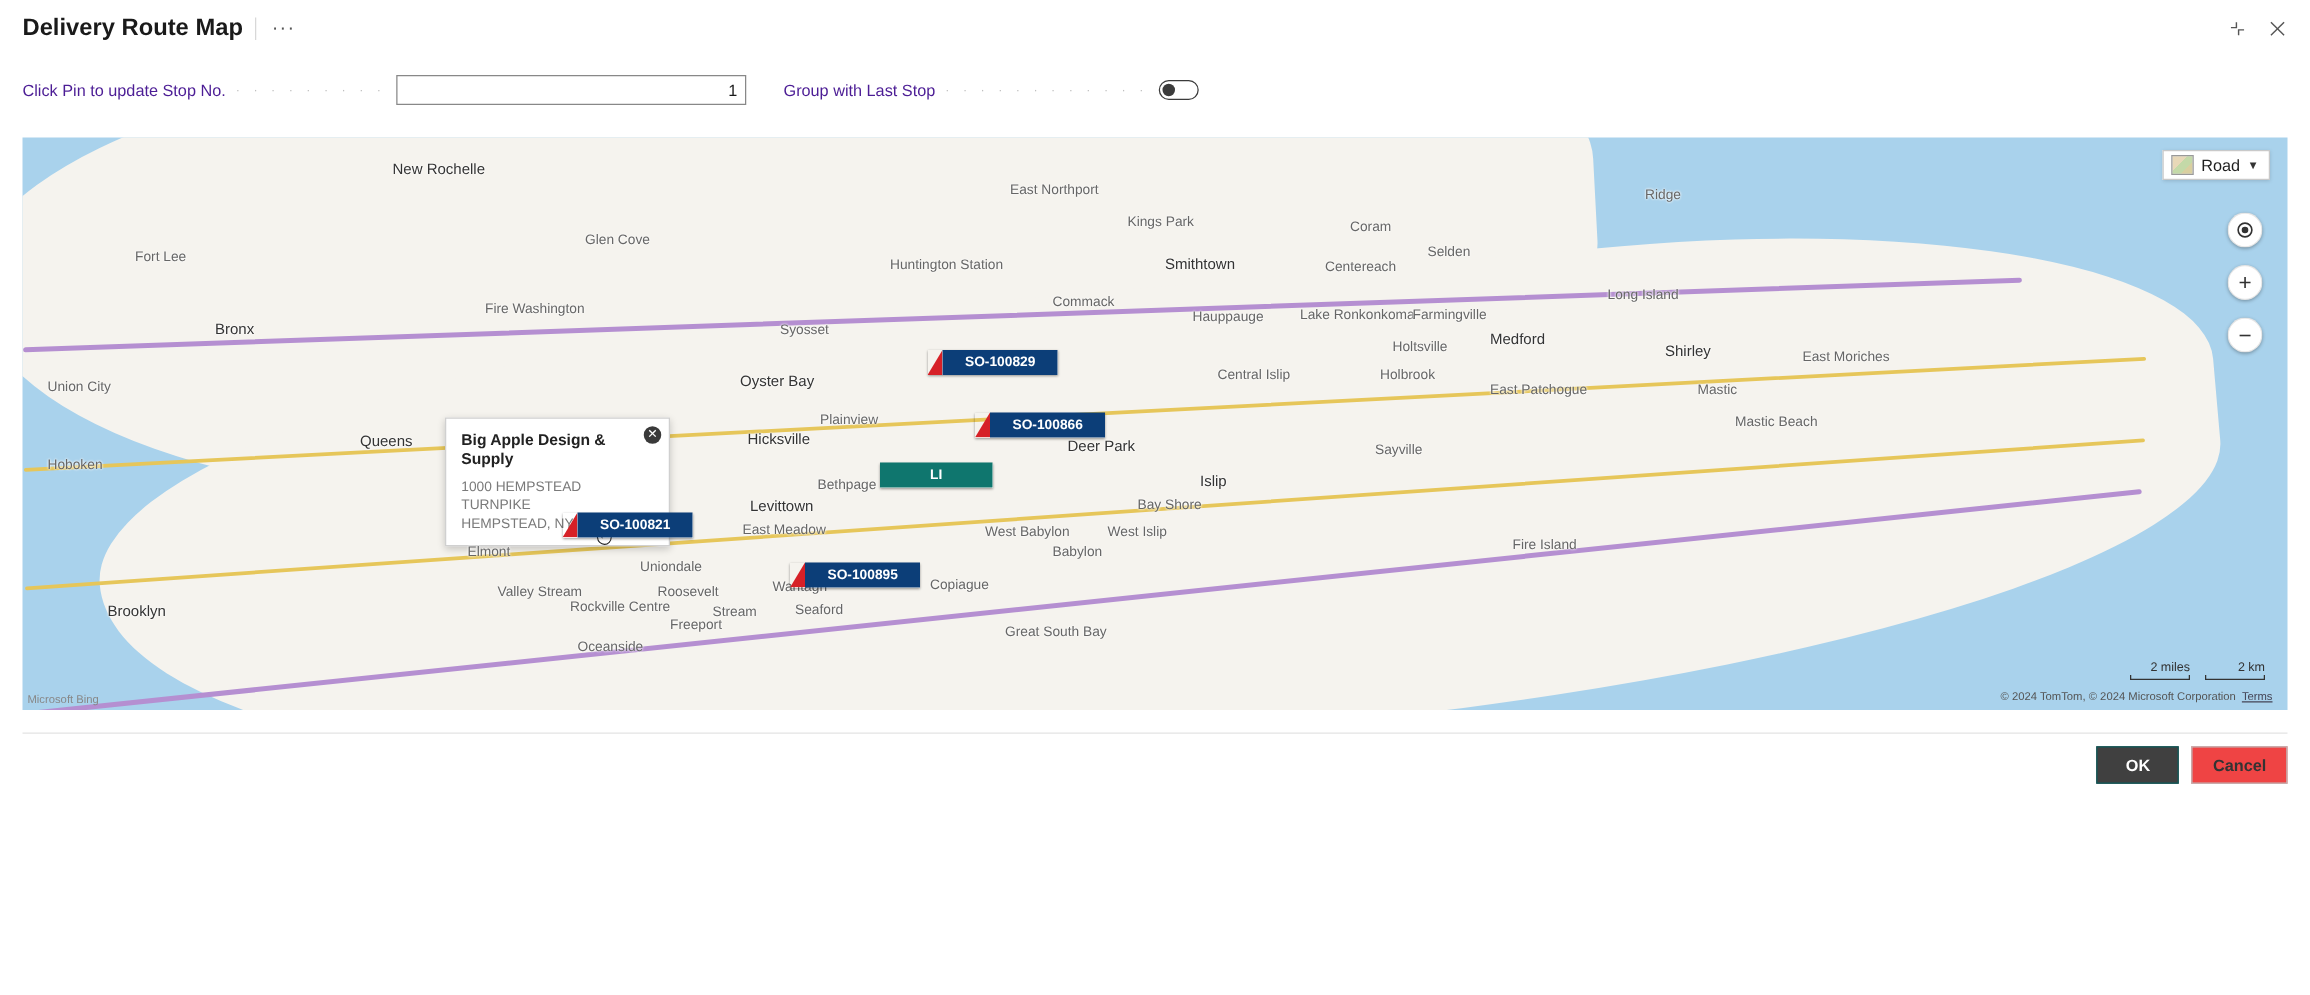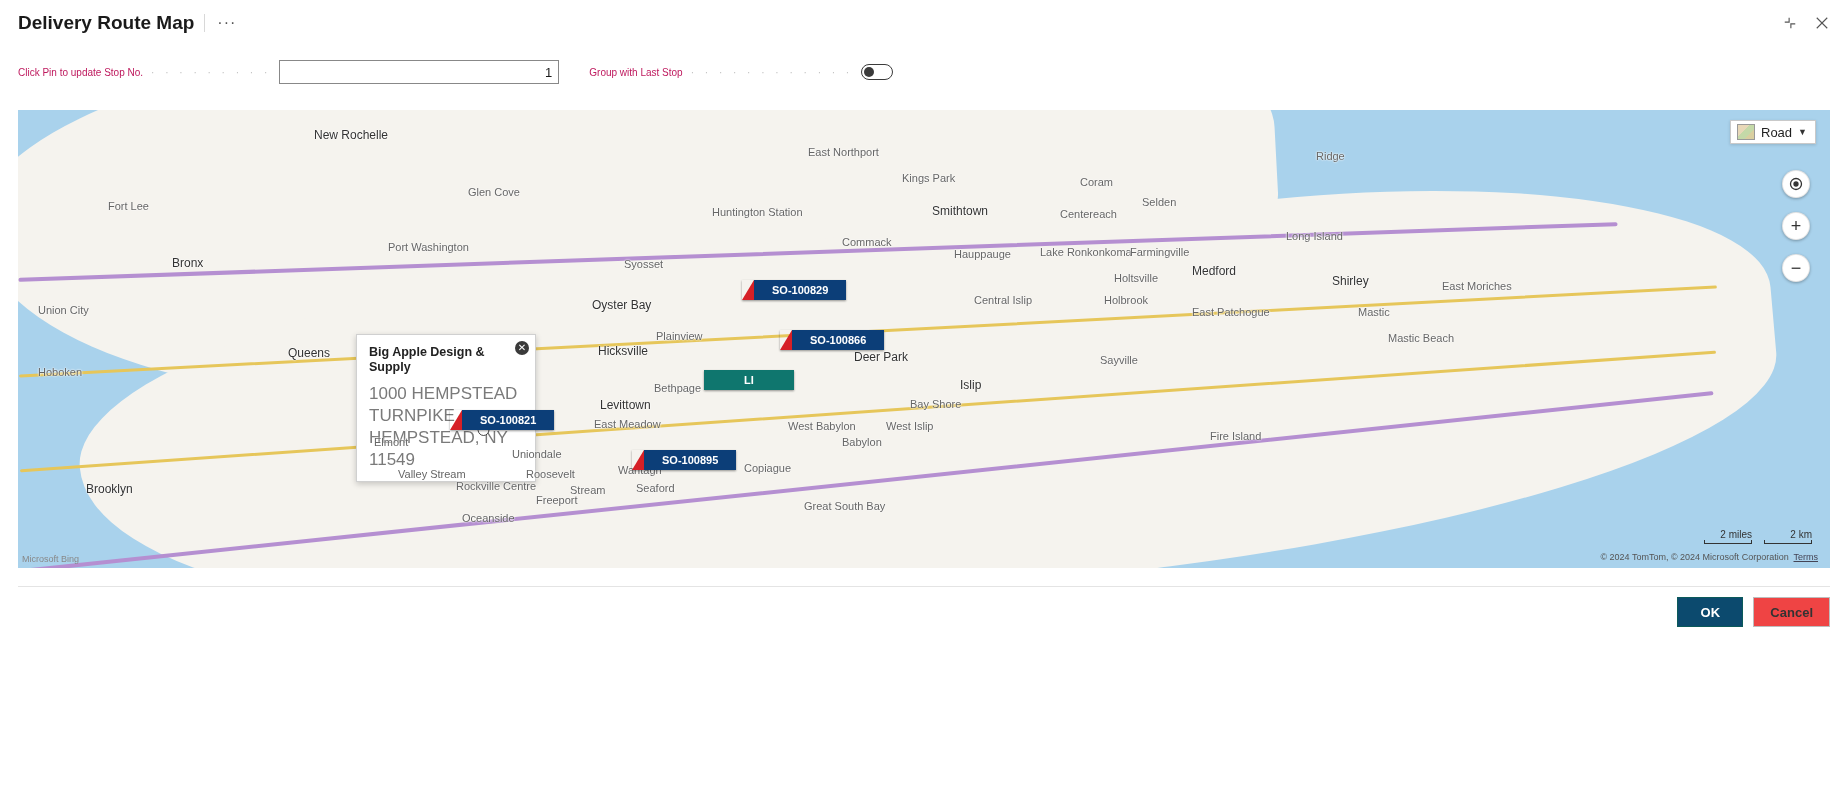--- a/index.html
+++ b/index.html
@@ -33,21 +33,21 @@
     display: inline-flex; align-items:center; justify-content:center;
     color:#555; cursor:pointer;
   }
 
   .controls-row {
     display:flex; align-items:center;
     padding: 20px 18px 8px 18px;
     gap: 30px;
   }
   .dotted-label {
-    color:#be185d; font-size:10px;
+    color:#4c1d95; font-size:13px;
   }
   .dotted-trail {
     flex:0 0 auto;
     color:#bfbfbf;
     letter-spacing:4px;
     font-size:10px;
     margin:0 8px;
   }
   .stop-input {
     width: 280px; height: 24px;
@@ -145,21 +145,21 @@
     padding:10px 12px 10px 12px;
   }
   .tooltip::after {
     content:"";
     position:absolute;
     left:88px; bottom:-8px;
     border:8px solid transparent;
     border-top-color:#fff;
   }
   .tooltip .tt-title { font-size:12.5px; font-weight:700; line-height:1.2; color:#222; }
-  .tooltip .tt-addr { font-size:17px; color:#7a7a7a; margin-top:8px; line-height:1.3; }
+  .tooltip .tt-addr { font-size:11px; color:#7a7a7a; margin-top:8px; line-height:1.3; }
   .tooltip .tt-close {
     position:absolute; right:6px; top:6px;
     width:14px; height:14px; border-radius:50%;
     background:#3a3a3a; color:#fff;
     font-size:10px; line-height:14px; text-align:center;
     cursor:pointer;
   }
 
   .cursor-hand {
     position:absolute; width:20px; height:20px;
@@ -223,21 +223,21 @@
     gap:10px;
     padding:10px 18px;
   }
   .btn {
     min-width:66px; height:30px;
     font-size:13px; font-weight:600;
     padding:0 16px;
     cursor:pointer;
   }
   .btn-primary {
-    background:#0c4a6e; color:#fff; border:1px solid #0b5a5a;
+    background:#404040; color:#fff; border:1px solid #0b5a5a;
   }
   .btn-secondary {
     background:#ef4444; color:#333; border:1px solid #bdbdbd;
   }
 </style>
 </head>
 <body>
 
 <div class="titlebar">
   <span class="title">Delivery Route Map</span>
@@ -319,21 +319,21 @@
         <div class="bar"></div>
       </div>
   </div>
   <div class="attribution">
     <span>© 2024 TomTom, © 2024 Microsoft Corporation</span>&nbsp;
     <a href="#">Terms</a>
   </div>
   <div class="bing-logo">Microsoft Bing</div>
 <span class="city-label " style="left: 296px; top: 18px;">New Rochelle</span>
     <span class="city-label city-small" style="left: 450px; top: 76px;">Glen Cove</span>
-    <span class="city-label city-small" style="left: 370px; top: 131px;">Port Washington</span>
+    <span class="city-label city-small" style="left: 370px; top: 131px;">Fire Washington</span>
     <span class="city-label city-small" style="left: 606px; top: 148px;">Syosset</span>
     <span class="city-label " style="left: 574px; top: 188px;">Oyster Bay</span>
     <span class="city-label city-small" style="left: 638px; top: 220px;">Plainview</span>
     <span class="city-label " style="left: 580px; top: 234px;">Hicksville</span>
     <span class="city-label city-small" style="left: 636px; top: 272px;">Bethpage</span>
     <span class="city-label city-small" style="left: 356px; top: 326px;">Elmont</span>
     <span class="city-label " style="left: 582px; top: 288px;">Levittown</span>
     <span class="city-label city-small" style="left: 576px; top: 308px;">East Meadow</span>
     <span class="city-label city-small" style="left: 494px; top: 338px;">Uniondale</span>
     <span class="city-label city-small" style="left: 508px; top: 358px;">Roosevelt</span>

